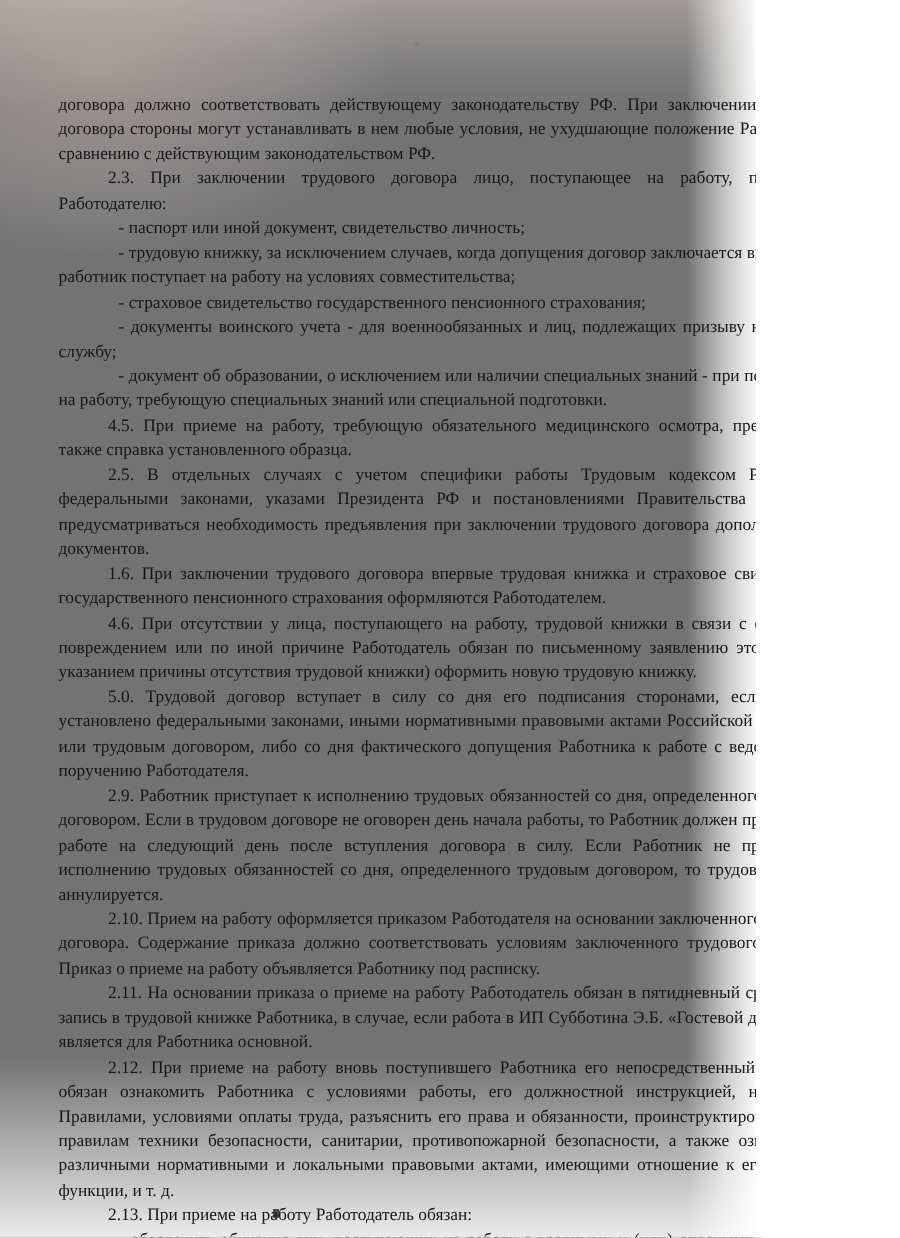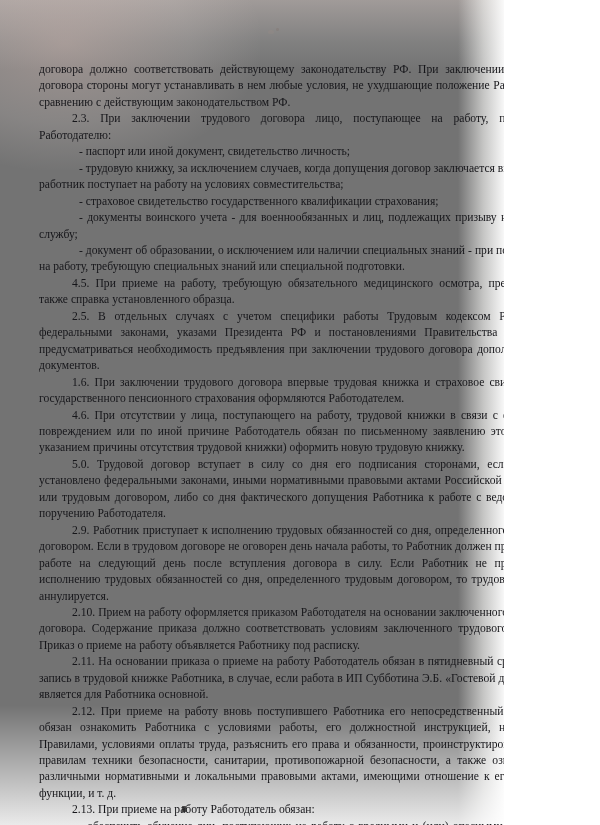--- a/index.html
+++ b/index.html
@@ -151,21 +151,21 @@
   <div class="speck" id="speck-right-c"></div>
   <div class="speck" id="speck-right-a"></div>
   <div class="speck" id="speck-right-b"></div>
   <div class="speck" id="speck-bottom-center"></div>
 
   <div id="doc-text">
     <p class="para flush nostretch">договора должно соответствовать действующему законодательству РФ. При заключении трудового договора стороны могут устанавливать в нем любые условия, не ухудшающие положение Работника по сравнению с действующим законодательством РФ.</p>
     <p class="para indent nostretch">2.3. При заключении трудового договора лицо, поступающее на работу, предъявляет Работодателю:</p>
     <p class="para dash nostretch">- паспорт или иной документ, свидетельство личность;</p>
     <p class="para dash nostretch">- трудовую книжку, за исключением случаев, когда допущения договор заключается впервые или работник поступает на работу на условиях совместительства;</p>
-    <p class="para dash nostretch">- страховое свидетельство государственного квалификации страхования;</p>
+    <p class="para dash nostretch">- страховое свидетельство государственного пенсионного страхования;</p>
     <p class="para dash nostretch">- документы воинского учета - для военнообязанных и лиц, подлежащих призыву на военную службу;</p>
     <p class="para dash nostretch">- документ об образовании, о исключением или наличии специальных знаний - при поступлении на работу, требующую специальных знаний или специальной подготовки.</p>
     <p class="para indent nostretch">4.5. При приеме на работу, требующую обязательного медицинского осмотра, предъявляется также справка установленного образца.</p>
     <p class="para indent nostretch">2.5. В отдельных случаях с учетом специфики работы Трудовым кодексом РФ, иными федеральными законами, указами Президента РФ и постановлениями Правительства РФ может предусматриваться необходимость предъявления при заключении трудового договора дополнительных документов.</p>
     <p class="para indent nostretch">1.6. При заключении трудового договора впервые трудовая книжка и страховое свидетельство государственного пенсионного страхования оформляются Работодателем.</p>
     <p class="para indent nostretch">4.6. При отсутствии у лица, поступающего на работу, трудовой книжки в связи с ее утратой, повреждением или по иной причине Работодатель обязан по письменному заявлению этого лица (с указанием причины отсутствия трудовой книжки) оформить новую трудовую книжку.</p>
     <p class="para indent nostretch">5.0. Трудовой договор вступает в силу со дня его подписания сторонами, если иное не установлено федеральными законами, иными нормативными правовыми актами Российской Федерации или трудовым договором, либо со дня фактического допущения Работника к работе с ведома или по поручению Работодателя.</p>
     <p class="para indent nostretch">2.9. Работник приступает к исполнению трудовых обязанностей со дня, определенного трудовым договором. Если в трудовом договоре не оговорен день начала работы, то Работник должен приступить к работе на следующий день после вступления договора в силу. Если Работник не приступил к исполнению трудовых обязанностей со дня, определенного трудовым договором, то трудовой договор аннулируется.</p>
     <p class="para indent nostretch">2.10. Прием на работу оформляется приказом Работодателя на основании заключенного трудового договора. Содержание приказа должно соответствовать условиям заключенного трудового договора. Приказ о приеме на работу объявляется Работнику под расписку.</p>
     <p class="para indent nostretch">2.11. На основании приказа о приеме на работу Работодатель обязан в пятидневный срок сделать запись в трудовой книжке Работника, в случае, если работа в ИП Субботина Э.Б. «Гостевой дом Марии» является для Работника основной.</p>

